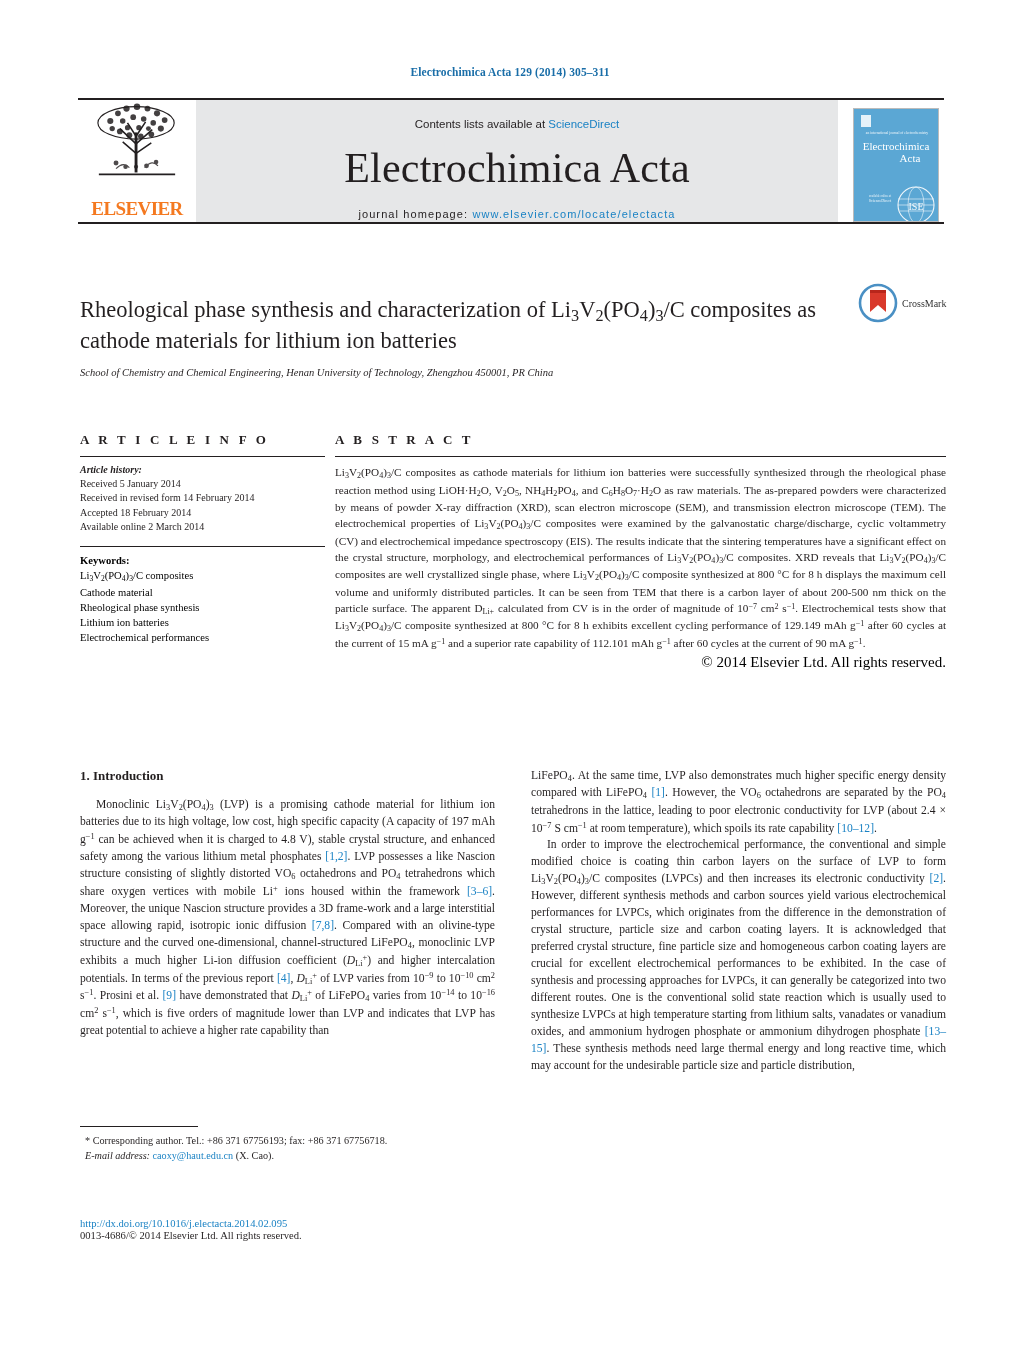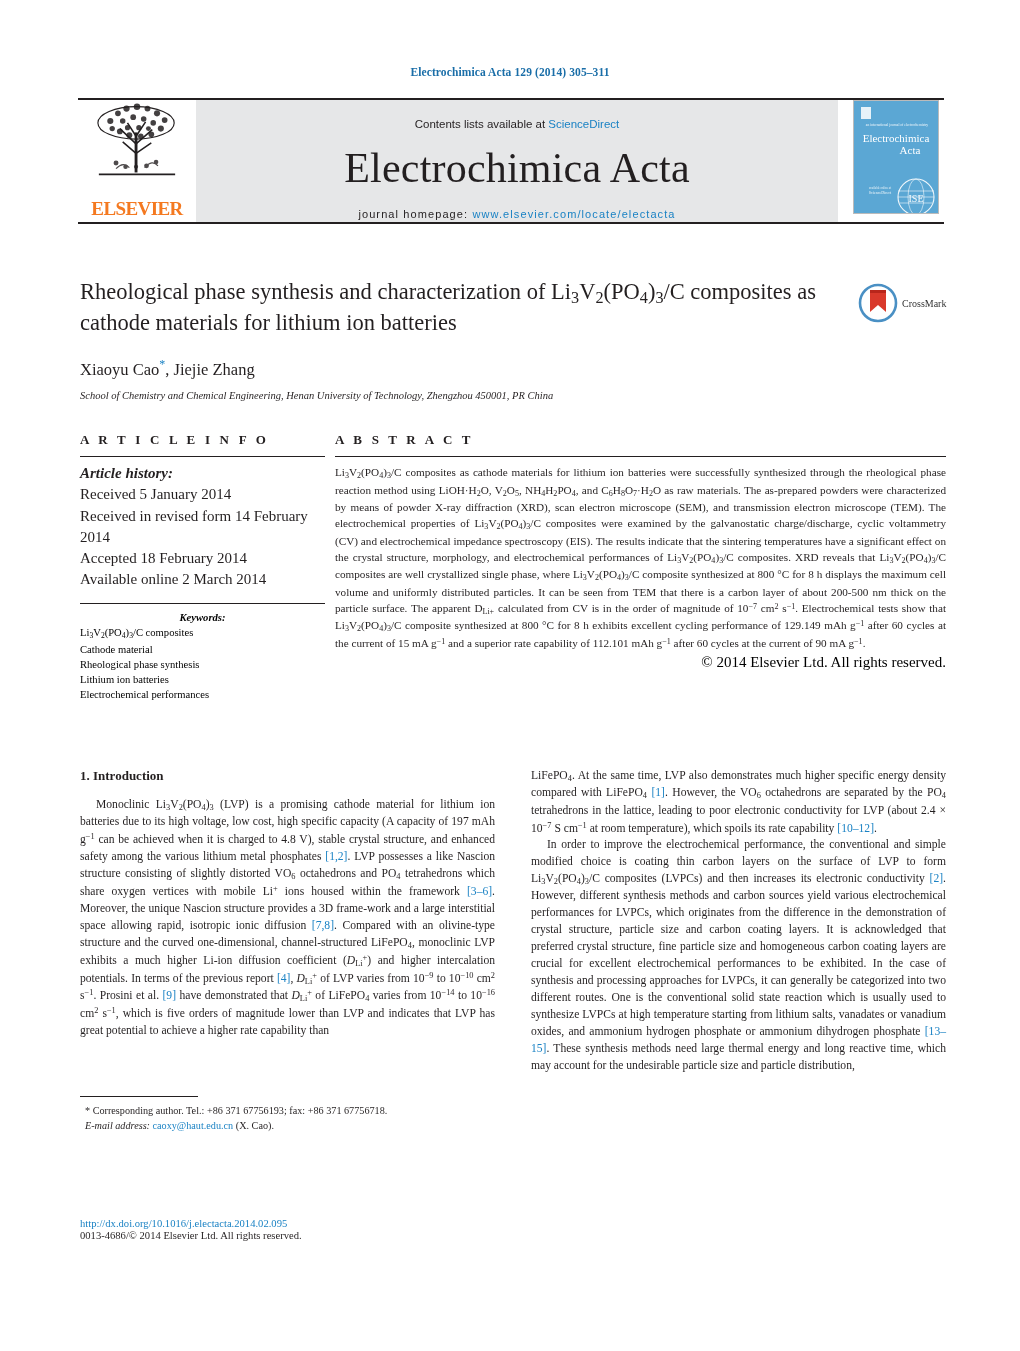--- a/index.html
+++ b/index.html
@@ -87,33 +87,33 @@
     letter-spacing: 1.1px;
     color: #231f20;
     text-align: right;
   }
   .homepage-line .url { color: #1a82c4; letter-spacing: 1.1px; }
   .cover-thumb {
     flex: 0 0 96px;
     width: 96px;
     margin-left: 10px;
     display: flex;
-    align-items: flex-start;
+    align-items: flex-end;
     justify-content: center;
   }
   .cover-img {
     width: 86px; height: 114px;
     background: #5ba7d4;
     border: 1px solid #bbb;
     position: relative;
     overflow: hidden;
   }
 
   
-  .title-block { position: absolute; left: 80px; top: 278px; width: 770px; }
+  .title-block { position: absolute; left: 80px; top: 296px; width: 770px; }
   .paper-title {
     font-family: "Liberation Serif", serif;
     font-size: 22.5px;
     line-height: 1.28;
     color: #231f20;
     margin: 0;
     font-weight: normal;
   }
   .authors {
     font-family: "Liberation Serif", serif;
@@ -148,25 +148,25 @@
     font-family: "Liberation Serif", serif;
     font-size: 13px;
     font-weight: bold;
     letter-spacing: 3.2px;
     color: #231f20;
     margin-bottom: 8px;
   }
   .rule-thick { border-top: 1.6px solid #231f20; }
   .rule-thin { border-top: 1px solid #231f20; }
 
-  .info-group { font-size: 15px; line-height: 1.42; padding-top: 6px; }
+  .info-group { font-size: 10px; line-height: 1.42; padding-top: 6px; }
   .info-group .lbl { font-style: italic; font-weight: bold; }
   .info-group div { color: #231f20; }
   .kw-group { font-size: 10.6px; line-height: 1.42; padding-top: 6px; }
-  .kw-group .lbl { font-style: italic; font-weight: bold; text-align: center; }
+  .kw-group .lbl { font-weight: bold; }
   .spacer-10 { height: 12px; }
 
   .abstract-body {
     font-size: 11.2px;
     line-height: 1.43;
     text-align: justify;
     padding-top: 7px;
     color: #231f20;
     hyphens: none;
   }
@@ -189,21 +189,21 @@
     text-align: justify;
     color: #231f20;
     margin: 0;
     text-indent: 16px;
   }
   .para + .para { margin-top: 0; }
   .ref { color: #1a82c4; }
 
   
   .footnote {
-    position: absolute; left: 80px; top: 1096px; width: 415px;
+    position: absolute; left: 80px; top: 1126px; width: 415px;
   }
   .fn-rule { width: 118px; border-top: 1px solid #231f20; margin-bottom: 7px; }
   .fn-text { font-size: 10.2px; line-height: 1.45; color: #231f20; }
   .fn-text .ind { display: block; padding-left: 14px; text-indent: -9px; }
   .fn-text .em { font-style: italic; }
   .fn-link { color: #1a82c4; }
 
   .doi-block { position: absolute; left: 80px; top: 1218px; width: 460px; }
   .doi { font-size: 10.6px; color: #1a82c4; }
   .issn { font-size: 10.6px; color: #231f20; margin-top: 1px; }
@@ -294,23 +294,20 @@
       </div>
 
     </div>
   </div>
 
   <div class="title-block">
     <h1 class="paper-title">
       Rheological phase synthesis and characterization of Li<sub>3</sub>V<sub>2</sub>(PO<sub>4</sub>)<sub>3</sub>/C
       composites as cathode materials for lithium ion batteries
     </h1>
-    <div class="authors">
-      <span>Xiaoyu Cao</span><span class="star">*</span>, <span>Jiejie Zhang</span>
-    </div>
     <div class="affiliation">School of Chemistry and Chemical Engineering, Henan University of Technology, Zhengzhou 450001, PR China</div>
   </div>
 
   <div class="crossmark">
     <svg width="40" height="40" viewBox="0 0 40 40">
       <circle cx="20" cy="20" r="18" fill="#ffffff" stroke="#4a90c4" stroke-width="2.6"></circle>
       <rect x="12" y="7" width="16" height="22" fill="#d9392b"></rect>
       <path d="M12 29 L20 22 L28 29 Z" fill="#ffffff"></path>
       <path d="M12 7 h16 v3 h-16 z" fill="#b8261b"></path>
     </svg>

